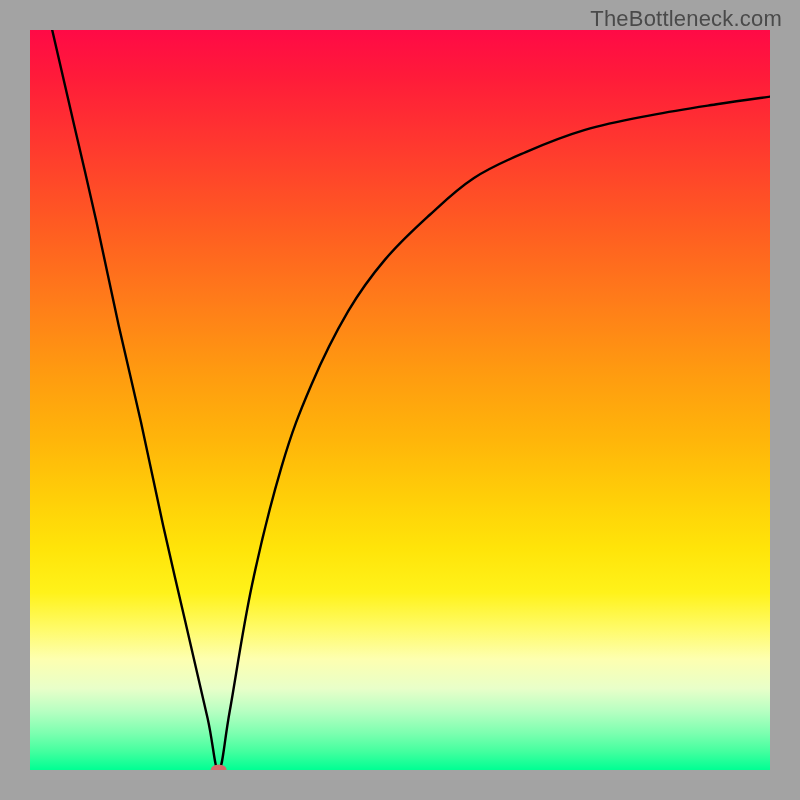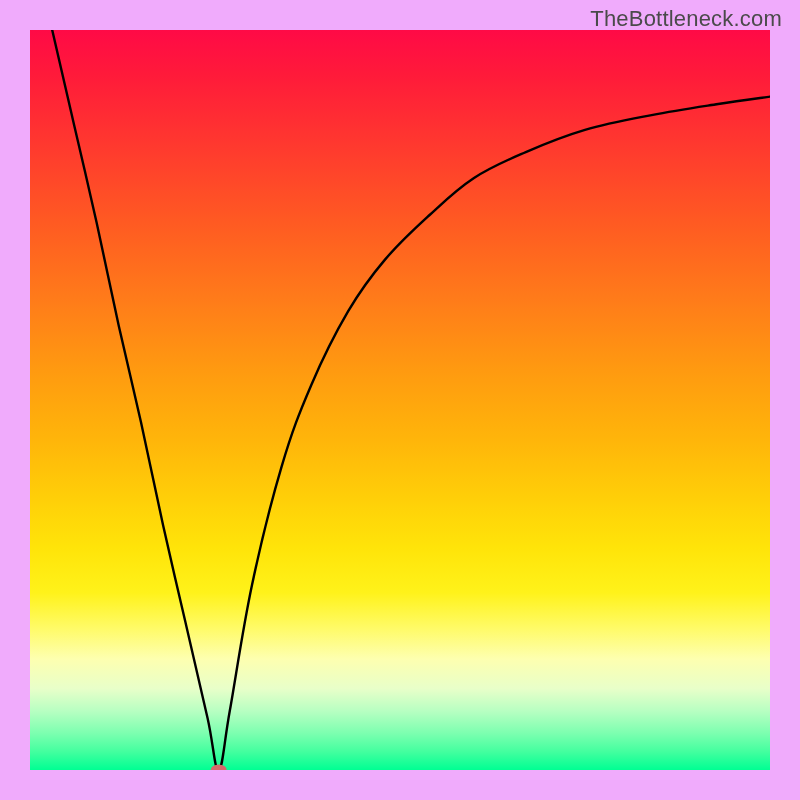--- a/index.html
+++ b/index.html
@@ -8,21 +8,21 @@
     width: 800px;
     height: 800px;
     overflow: hidden;
     background: #000;
     font-family: Arial, Helvetica, sans-serif;
   }
   .frame {
     position: relative;
     width: 800px;
     height: 800px;
-    background: #f0abfc;
+    background: #a3a3a3;
   }
   .plot {
     position: absolute;
     left: 30px;
     top: 30px;
     width: 740px;
     height: 740px;
     overflow: hidden;
   }
   .gradient-bg {

